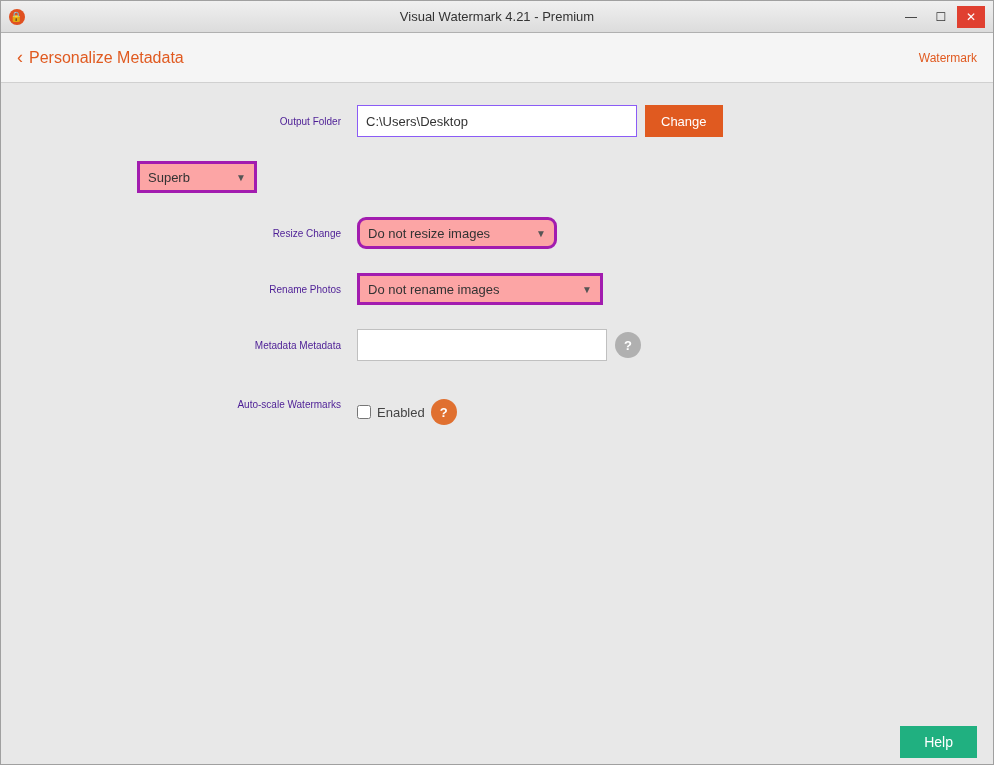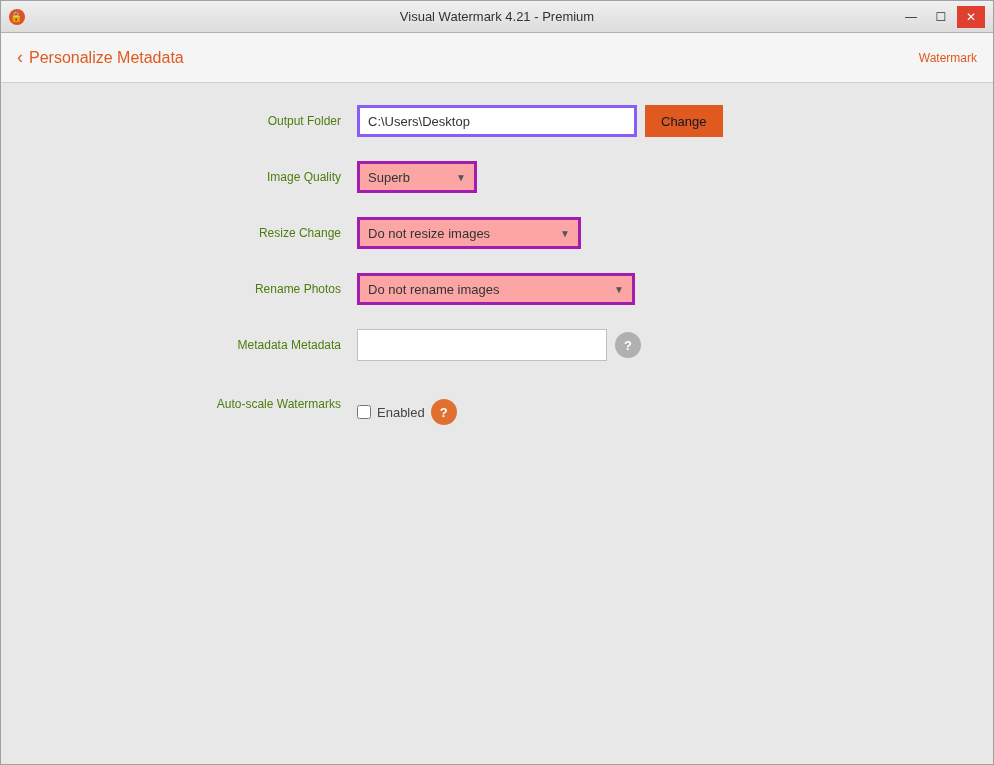--- a/index.html
+++ b/index.html
@@ -143,46 +143,46 @@
       display: flex;
       align-items: center;
       margin-bottom: 20px;
       min-height: 36px;
     }
 
     .form-label {
       width: 220px;
       text-align: right;
       padding-right: 16px;
-      font-size: 12px;
-      color: #4d7c0f;
+      font-size: 10px;
+      color: #4c1d95;
       flex-shrink: 0;
     }
 
     .form-control {
       display: flex;
       align-items: center;
       gap: 8px;
     }
 
     
     .output-folder-input {
       width: 280px;
       height: 32px;
-      border: 3px solid #8b5cf6;
+      border: 1px solid #8b5cf6;
       background: white;
       padding: 0 8px;
       font-size: 13px;
       color: #333;
       outline: none;
     }
 
     .change-btn {
       background: #e05a20;
-      color: #0f172a;
+      color: #ffffff;
       border: none;
       padding: 6px 16px;
       font-size: 13px;
       font-weight: 500;
       cursor: pointer;
       height: 32px;
     }
 
     
     .dropdown {
@@ -197,25 +197,26 @@
       align-items: center;
       gap: 6px;
       position: relative;
     }
 
     .dropdown-quality {
       width: 120px;
     }
 
     .dropdown-resize {
-      width: 224px;
+      width: 200px;
+      border-radius: 9px;
     }
 
     .dropdown-rename {
-      width: 278px;
+      width: 246px;
     }
 
     .dropdown-arrow {
       font-size: 10px;
       color: #555;
       margin-left: auto;
     }
 
     
     .metadata-input {
@@ -319,21 +320,20 @@
 
       <div class="form-row">
         <label class="form-label">Output Folder</label>
         <div class="form-control">
           <input class="output-folder-input" type="text" value="C:\Users\Desktop" style="">
           <button class="change-btn">Change</button>
         </div>
       </div>
 
       <div class="form-row">
-        <label class="form-label">Image Quality</label>
         <div class="form-control">
           <div class="dropdown dropdown-quality">
             <span>Superb</span>
             <span class="dropdown-arrow">▼</span>
           </div>
         </div>
       </div>
 
       <div class="form-row">
         <label class="form-label">Resize Change</label>
@@ -370,14 +370,17 @@
             <input type="checkbox" class="checkbox" style="">
             <span class="enabled-label">Enabled</span>
             <div class="help-circle help-circle-orange">?</div>
           </div>
         </div>
       </div>
 
     </div>
   </div>
 
+  <div class="bottom-bar">
+    <button class="help-btn">Help</button>
+  </div>
 
 </div>
 
 </body></html>

